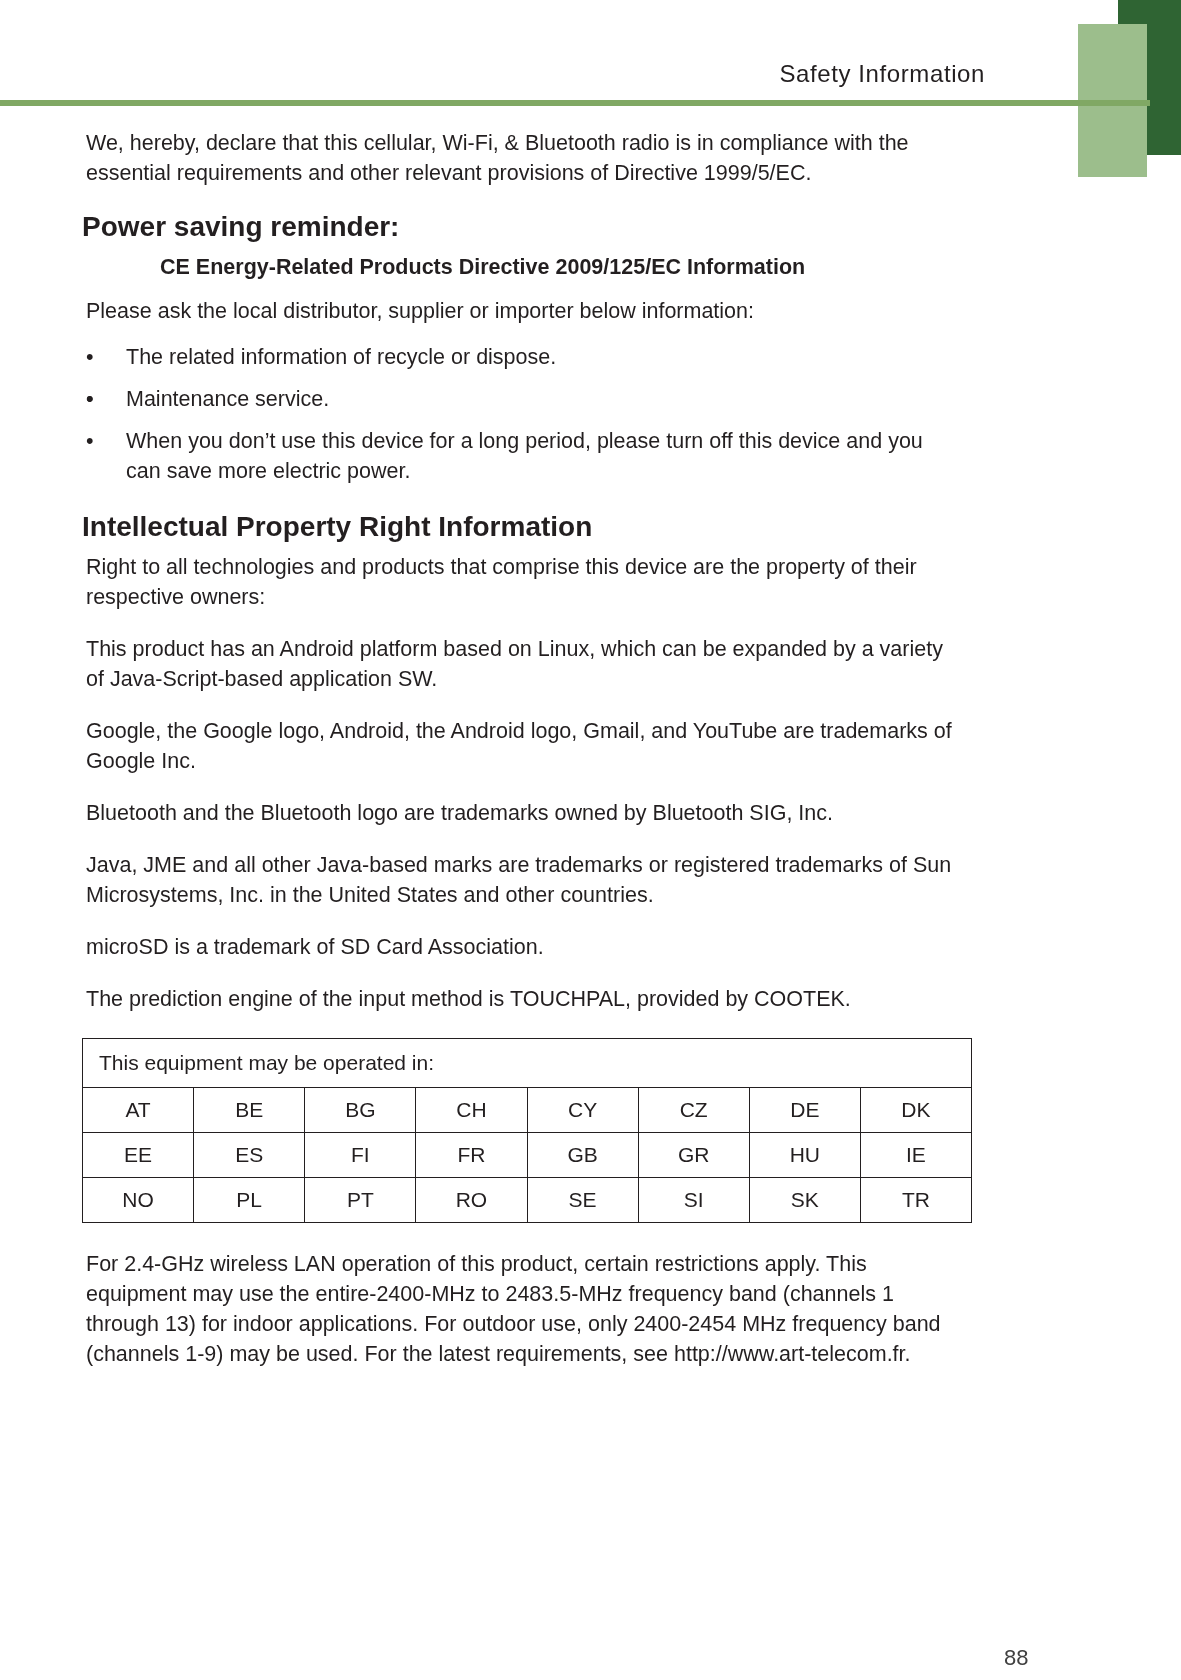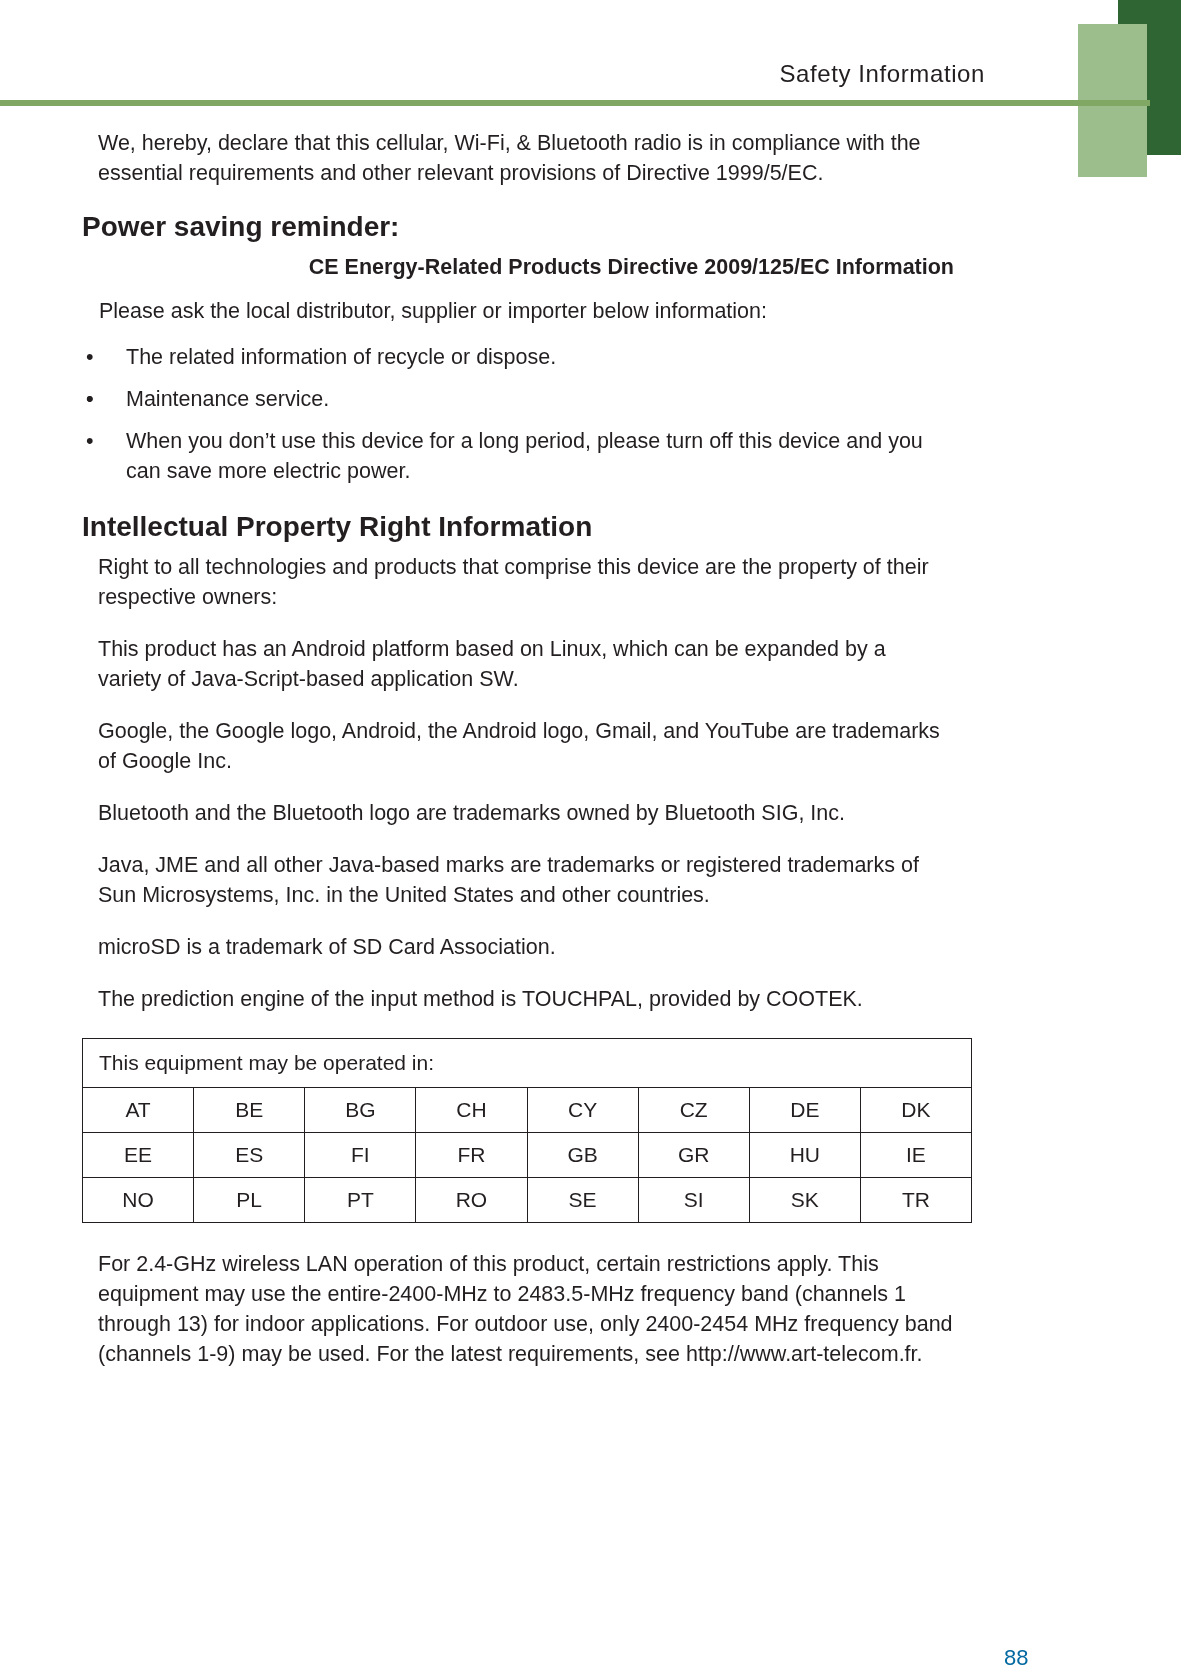--- a/index.html
+++ b/index.html
@@ -56,45 +56,45 @@
 
   
   .content {
     position: absolute;
     left: 82px;
     top: 128px;
     width: 872px;
   }
 
   p.body {
-    margin: 0 0 22px 16px;
+    margin: 0 0 22px 4px;
     font-size: 21.5px;
     line-height: 30px;
     text-align: left;
   }
   p.tight {
-    margin: 0 0 16px 17px;
+    margin: 0 0 16px 4px;
   }
 
   h2.heading {
     margin: 26px 0 10px 0;
     font-size: 28px;
     line-height: 30px;
     font-weight: bold;
   }
   h2.heading.first {
     margin-top: 24px;
   }
 
   .centered-heading {
     margin: 0 0 14px 0;
     font-size: 21.5px;
     line-height: 30px;
     font-weight: bold;
-    text-align: right;
+    text-align: left;
     padding-left: 78px;
   }
 
   ul.bullets {
     margin: 10px 0 18px 0;
     padding: 0;
     list-style: none;
   }
   ul.bullets li {
     position: relative;
@@ -132,21 +132,21 @@
     height: 44px;
     border-radius: 12px;
   }
 
   
   .page-number {
     position: absolute;
     left: 1004px;
     top: 1645px;
     font-size: 22px;
-    color: #0369a1;
+    color: #404040;
   }
 </style>
 </head>
 <body>
 
 <div class="deco-dark"></div>
 <div class="deco-light"></div>
 <div class="header-rule"></div>
 <div class="header-title">Safety Information</div>
 

